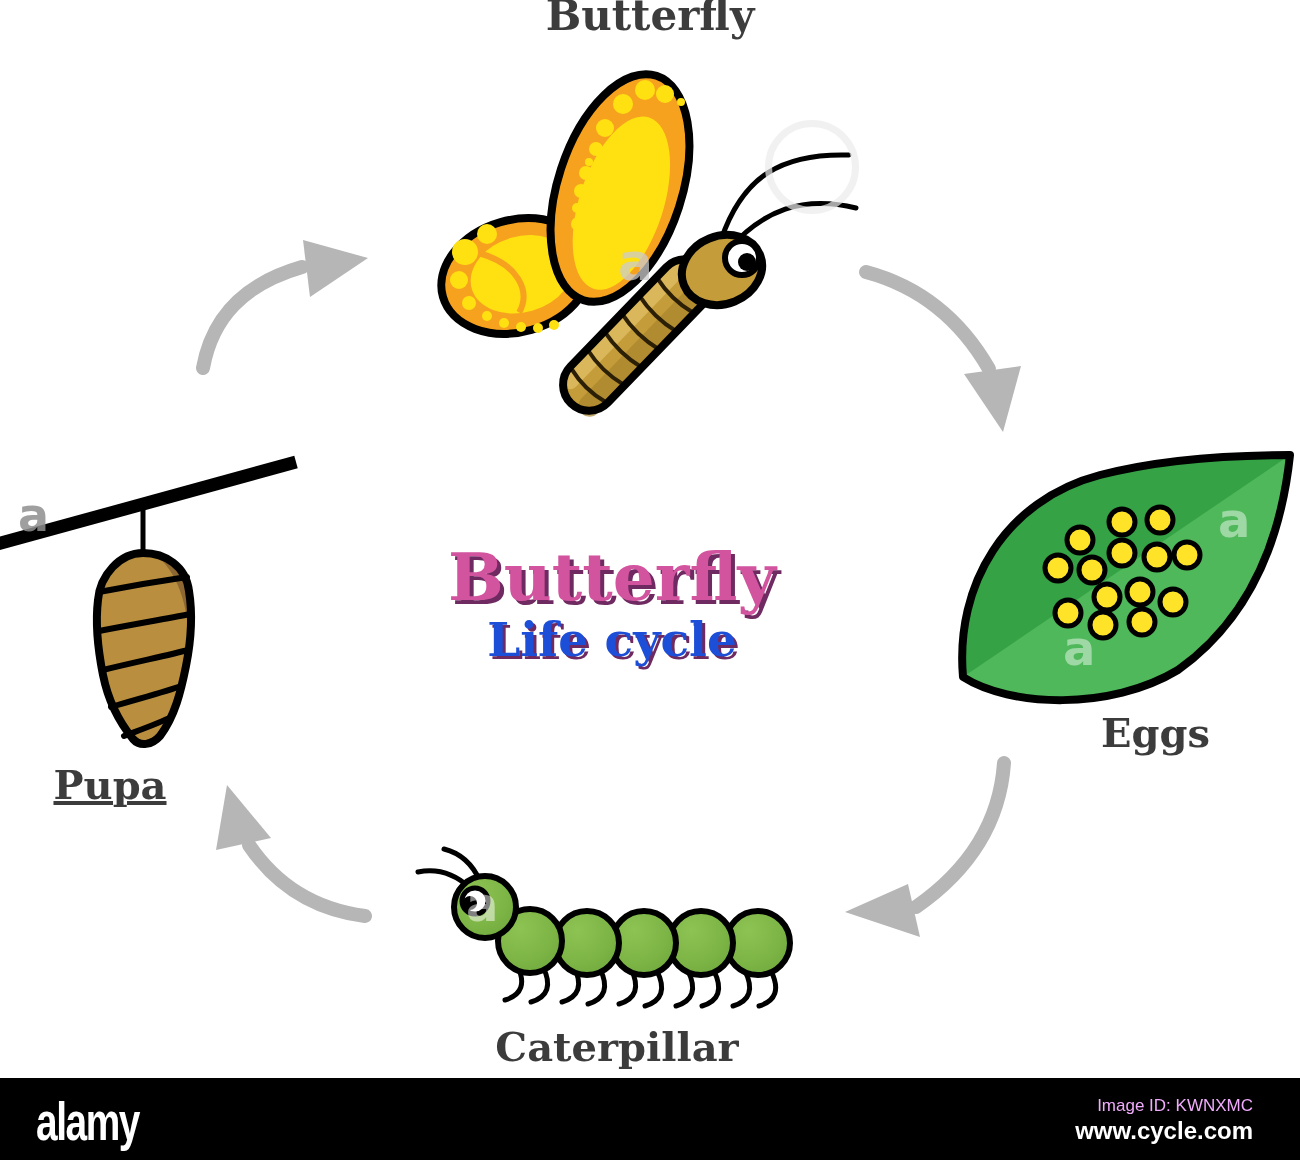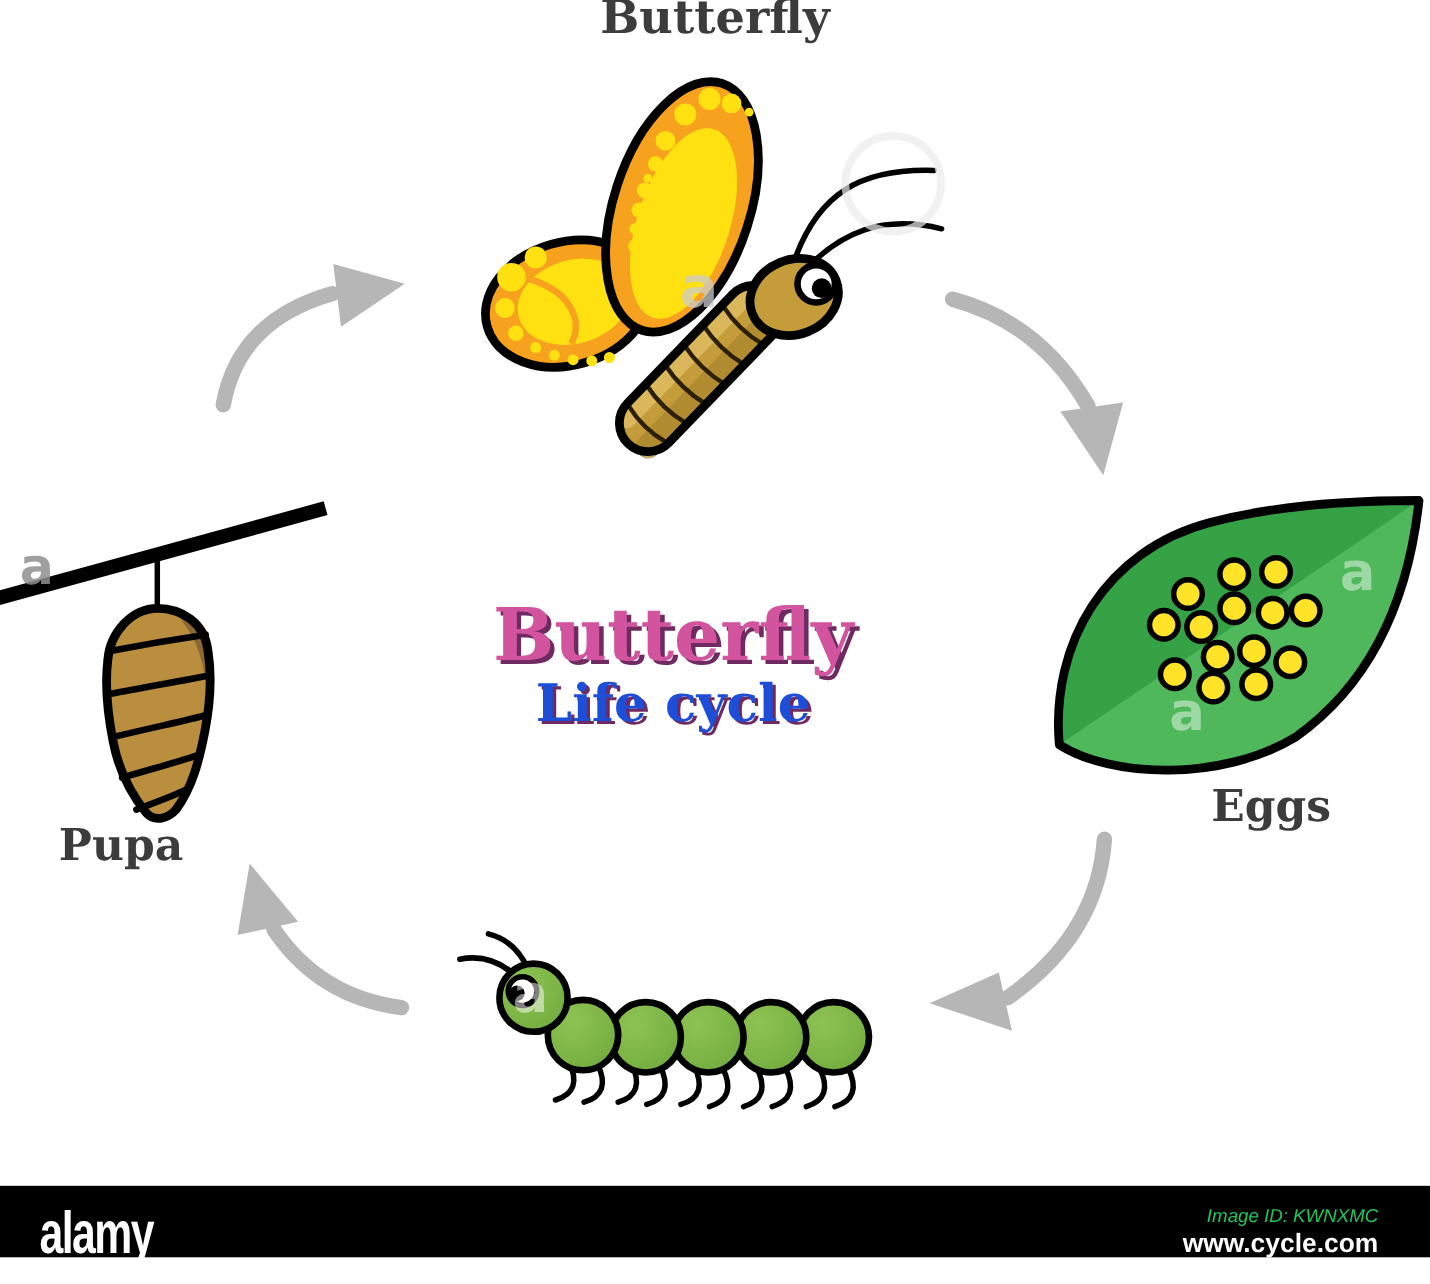--- a/index.html
+++ b/index.html
@@ -9,27 +9,27 @@
   .stage-label{position:absolute;text-align:center;font-weight:bold;font-size:40px;
                color:#3c3c3c;letter-spacing:0px;line-height:1.05;}
   .center-block{position:absolute;left:312px;top:544px;width:600px;text-align:center;}
   .center-title{font-size:66px;font-weight:bold;color:#d2549f;
                 text-shadow:4px 4px 0 #6e2a61;line-height:1.0;}
   .center-subtitle{font-size:47px;font-weight:bold;color:#1d4ed8;
                    text-shadow:3px 3px 0 #6e2a61;line-height:1.0;margin-top:6px;}
   .watermark-a{position:absolute;font-family:"DejaVu Sans",sans-serif;font-weight:bold;}
   .watermark-circle{position:absolute;width:80px;height:80px;border:7px solid #ebebeb;
                     border-radius:50%;opacity:.7;}
-  .footer-bar{position:absolute;left:0;top:1078px;width:1300px;height:65px;background:#000;}
+  .footer-bar{position:absolute;left:0;top:1078px;width:1300px;height:82px;background:#000;}
   .footer-logo{position:absolute;left:36px;top:16px;color:#fff;font-size:54px;font-weight:bold;
                font-family:"Liberation Sans",sans-serif;transform:scaleX(.72);
                transform-origin:left center;letter-spacing:-2px;line-height:1;}
   .footer-right{position:absolute;right:47px;top:18px;text-align:right;
                 font-family:"Liberation Sans",sans-serif;color:#fff;}
-  .footer-id{font-size:17px;color:#22c55e;font-weight:400;line-height:1.2;font-style:italic;}
+  .footer-id{font-size:17px;color:#f0abfc;font-weight:400;line-height:1.2;}
   .footer-site{font-size:24px;font-weight:bold;line-height:1.25;}
   svg{display:block;}
 </style>
 </head>
 <body>
 
 <div class="canvas">
 
   <div class="stage-label" style="left:400px;top:-6px;width:500px;font-size:42px;">Butterfly</div>
 
@@ -168,20 +168,21 @@
     </g>
 
     <path d="M 80 36 C 72 18 60 8 44 4" fill="none" stroke="#000" stroke-width="5" stroke-linecap="round"></path>
     <path d="M 70 43 C 55 29 38 23 18 27" fill="none" stroke="#000" stroke-width="5" stroke-linecap="round"></path>
 
     <circle cx="85" cy="62" r="31" fill="url(#catgrad)" stroke="#000" stroke-width="6"></circle>
     <circle cx="75" cy="56" r="13" fill="#fff" stroke="#000" stroke-width="5"></circle>
     <circle cx="70" cy="58" r="7" fill="#000"></circle>
   </svg>
 
+  <div class="stage-label" style="left:417px;top:1026px;width:400px;">Caterpillar</div>
 
   <svg class="abs" style="left:0;top:440px;" width="320" height="330" viewBox="0 0 320 330">
     <defs>
       <clipPath id="pupaclip">
         <path d="M 143 113 C 165 113 186 126 189 151 C 193 176 191 201 186 226
                  C 181 251 175 276 160 296 C 152 305 140 307 133 299
                  C 120 283 108 260 103 235 C 98 210 95 185 98 160 C 100 135 120 113 143 113 Z"></path>
       </clipPath>
     </defs>
 
@@ -201,21 +202,21 @@
       <path d="M 99 191 C 135 184 165 179 190 174"></path>
       <path d="M 103 230 C 140 221 170 215 188 210"></path>
       <path d="M 111 267 C 145 257 168 251 181 246"></path>
       <path d="M 124 296 C 148 287 162 282 171 277"></path>
     </g>
     <path d="M 143 113 C 165 113 186 126 189 151 C 193 176 191 201 186 226
              C 181 251 175 276 160 296 C 152 305 140 307 133 299
              C 120 283 108 260 103 235 C 98 210 95 185 98 160 C 100 135 120 113 143 113 Z" fill="none" stroke="#000" stroke-width="8"></path>
   </svg>
 
-  <div class="stage-label" style="left:10px;top:748px;width:200px;">Pupa</div>
+  <div class="stage-label" style="left:10px;top:764px;width:200px;text-decoration:underline;">Pupa</div>
 
   <div class="center-block">
     <div class="center-title">Butterfly</div>
     <div class="center-subtitle">Life cycle</div>
   </div>
 
   <div class="watermark-a" style="left:618px;top:232px;font-size:52px;color:#cccccc;opacity:.75;">a</div>
   <div class="watermark-circle" style="left:765px;top:120px;"></div>
   <div class="watermark-a" style="left:1218px;top:492px;font-size:48px;color:rgba(255,255,255,.45);">a</div>
   <div class="watermark-a" style="left:1063px;top:620px;font-size:48px;color:rgba(255,255,255,.45);">a</div>

